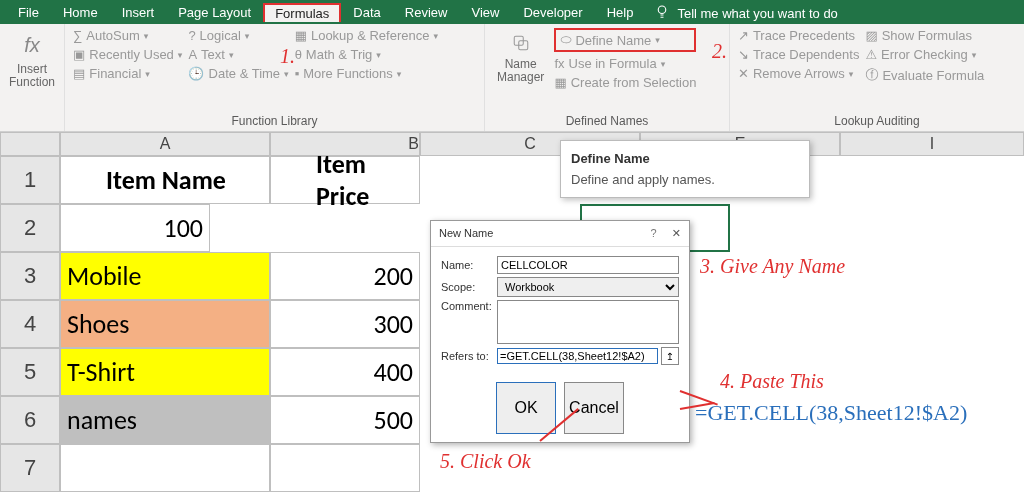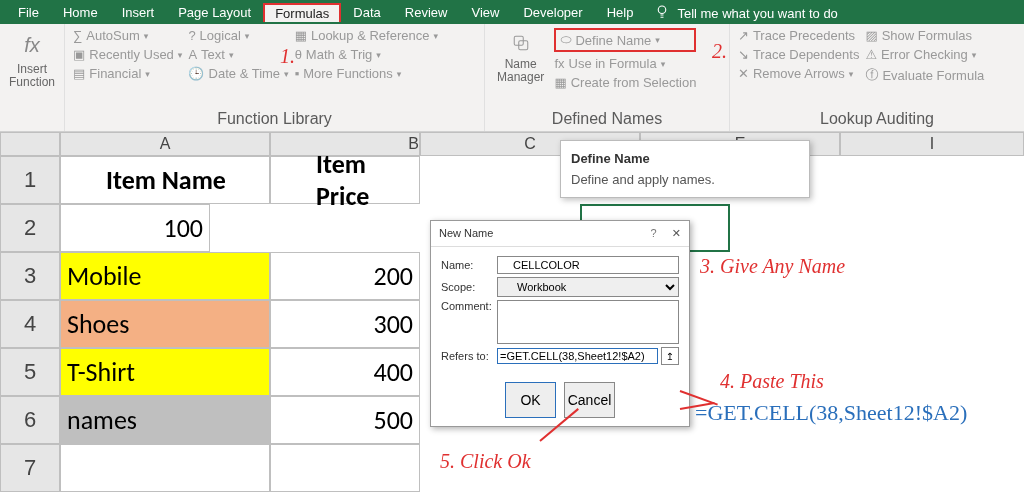--- a/index.html
+++ b/index.html
@@ -6,21 +6,21 @@
   body { font-family: "Segoe UI", Tahoma, sans-serif; font-size: 12px; background: #fff; width: 1024px; height: 500px; overflow: hidden; position: relative; }
   
   .tabs { background: #217346; color: #fff; display: flex; align-items: center; height: 24px; padding: 0 6px; font-size: 13px; }
   .tab { padding: 3px 12px; cursor: pointer; }
   .tab.active { background: #f3f2f1; color: #222; border: 2px solid #e03030; border-bottom: none; padding: 1px 10px; }
   .tell-me { display: inline-flex; gap: 6px; align-items: flex-end; padding-left: 8px; }
   
   .ribbon { background: #f3f2f1; display: flex; height: 108px; border-bottom: 1px solid #d0d0d0; }
   .group { border-right: 1px solid #e0e0e0; padding: 4px 8px 0 8px; display: flex; flex-direction: column; justify-content: space-between; }
   .group-body { display: flex; gap: 6px; }
-  .group-label { text-align: center; color: #5a5a5a; font-size: 16px; padding: 2px 0 3px 0; }
+  .group-label { text-align: center; color: #5a5a5a; font-size: 12px; padding: 2px 0 3px 0; }
   .biggrp { display: flex; flex-direction: column; align-items: center; color: #666; padding: 6px 4px 0 4px; font-size: 12px; }
   .ico { width: 18px; height: 18px; display: inline-block; }
   .stack { display: flex; flex-direction: column; gap: 4px; }
   .ritem { color: #999; font-size: 13px; white-space: nowrap; display: inline-flex; align-items: center; gap: 4px; }
   .ritem .chev { color: #999; font-size: 9px; }
   .boxred { border: 2px solid #e03030; padding: 2px 4px; display: inline-flex; align-items: center; gap: 4px; }
   
   .sheet { position: relative; }
   .cols { display: flex; }
   .rowhead { width: 60px; background: #e6e6e6; border: 1px solid #bfbfbf; font-size: 22px; color: #444; display: flex; align-items: center; justify-content: center; }
@@ -29,24 +29,24 @@
   .grid-row { display: flex; height: 48px; }
   .cA { width: 210px; }
   .cB { width: 150px; justify-content: flex-end; }
   .hdrcell { font-weight: bold; padding-left: 45px; }
   
   .dialog { position: absolute; left: 430px; top: 220px; width: 260px; background: #fff; border: 1px solid #999; box-shadow: 2px 2px 6px rgba(0,0,0,.3); font-size: 11px; }
   .dialog .titlebar { background: #fff; border-bottom: 1px solid #ddd; padding: 6px 8px; display: flex; justify-content: space-between; color: #333; text-align: center; }
   .dialog .body { padding: 6px 10px; }
   .drow { display: flex; align-items: center; margin: 3px 0; }
   .drow .lbl { width: 56px; color: #333; }
-  .drow input, .drow select, .drow textarea { flex: 1; border: 1px solid #888; padding: 2px 15px; font-size: 11px; font-family: inherit; }
+  .drow input, .drow select, .drow textarea { flex: 1; border: 1px solid #888; padding: 2px 3px; font-size: 11px; font-family: inherit; }
   .drow textarea { height: 44px; resize: none; }
   .dlgbtns { display: flex; justify-content: center; gap: 8px; padding: 8px; }
-  .dlgbtns button { width: 51px; padding: 9px 0; border: 1px solid #888; background: #eee; font-size: 14px; }
+  .dlgbtns button { width: 60px; padding: 16px 0; border: 1px solid #888; background: #eee; font-size: 16px; }
   .dlgbtns button.ok { border: 1.5px solid #2a6fbb; }
   .refbox { border: 1.5px solid #2a6fbb; padding: 1px 2px; flex: 1; font-size: 11px; }
   .refpickbtn { width: 18px; height: 18px; border: 1px solid #888; margin-left: 3px; display: flex; align-items: center; justify-content: center; }
   
   .tooltip { position: absolute; left: 560px; top: 140px; width: 250px; background: #fff; border: 1px solid #bbb; box-shadow: 2px 2px 6px rgba(0,0,0,.25); padding: 10px; font-size: 13px; }
   .tooltip .tt-title { font-weight: 600; color: #333; margin-bottom: 6px; }
   .tooltip .tt-body { color: #555; }
   
   .anno { position: absolute; color: #e03030; font-family: "Comic Sans MS", cursive; font-size: 20px; font-style: italic; }
   .blue-anno { position: absolute; color: #2a6fbb; font-family: "Comic Sans MS", cursive; font-size: 22px; }

